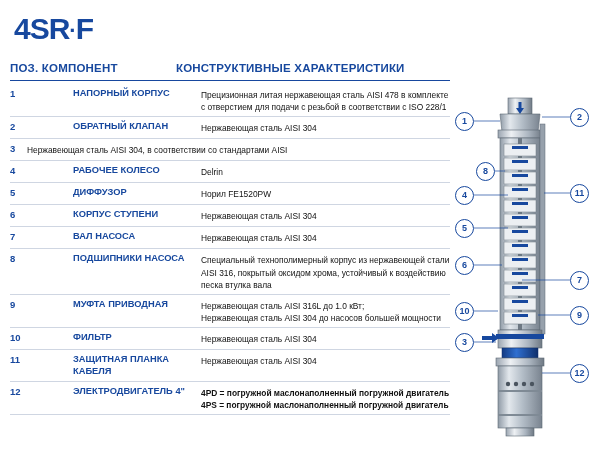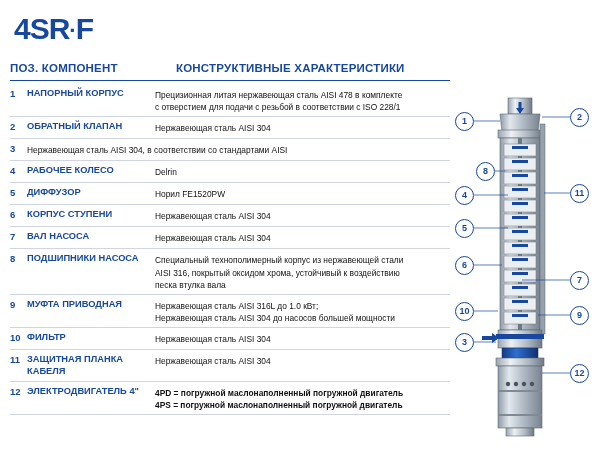--- a/index.html
+++ b/index.html
@@ -92,20 +92,21 @@
   .row .name {
     width: 128px;
     flex: 0 0 128px;
     font-size: 9.3px;
     font-weight: bold;
     color: #17489e;
     line-height: 1.25;
     padding-top: 1px;
     padding-right: 4px;
     box-sizing: border-box;
+    margin-left: 46px;
   }
   .row .desc {
     flex: 1 1 auto;
     font-size: 8.4px;
     color: #111111;
     line-height: 1.45;
     padding-top: 2px;
   }
   .row .desc b { font-weight: bold; }
 

